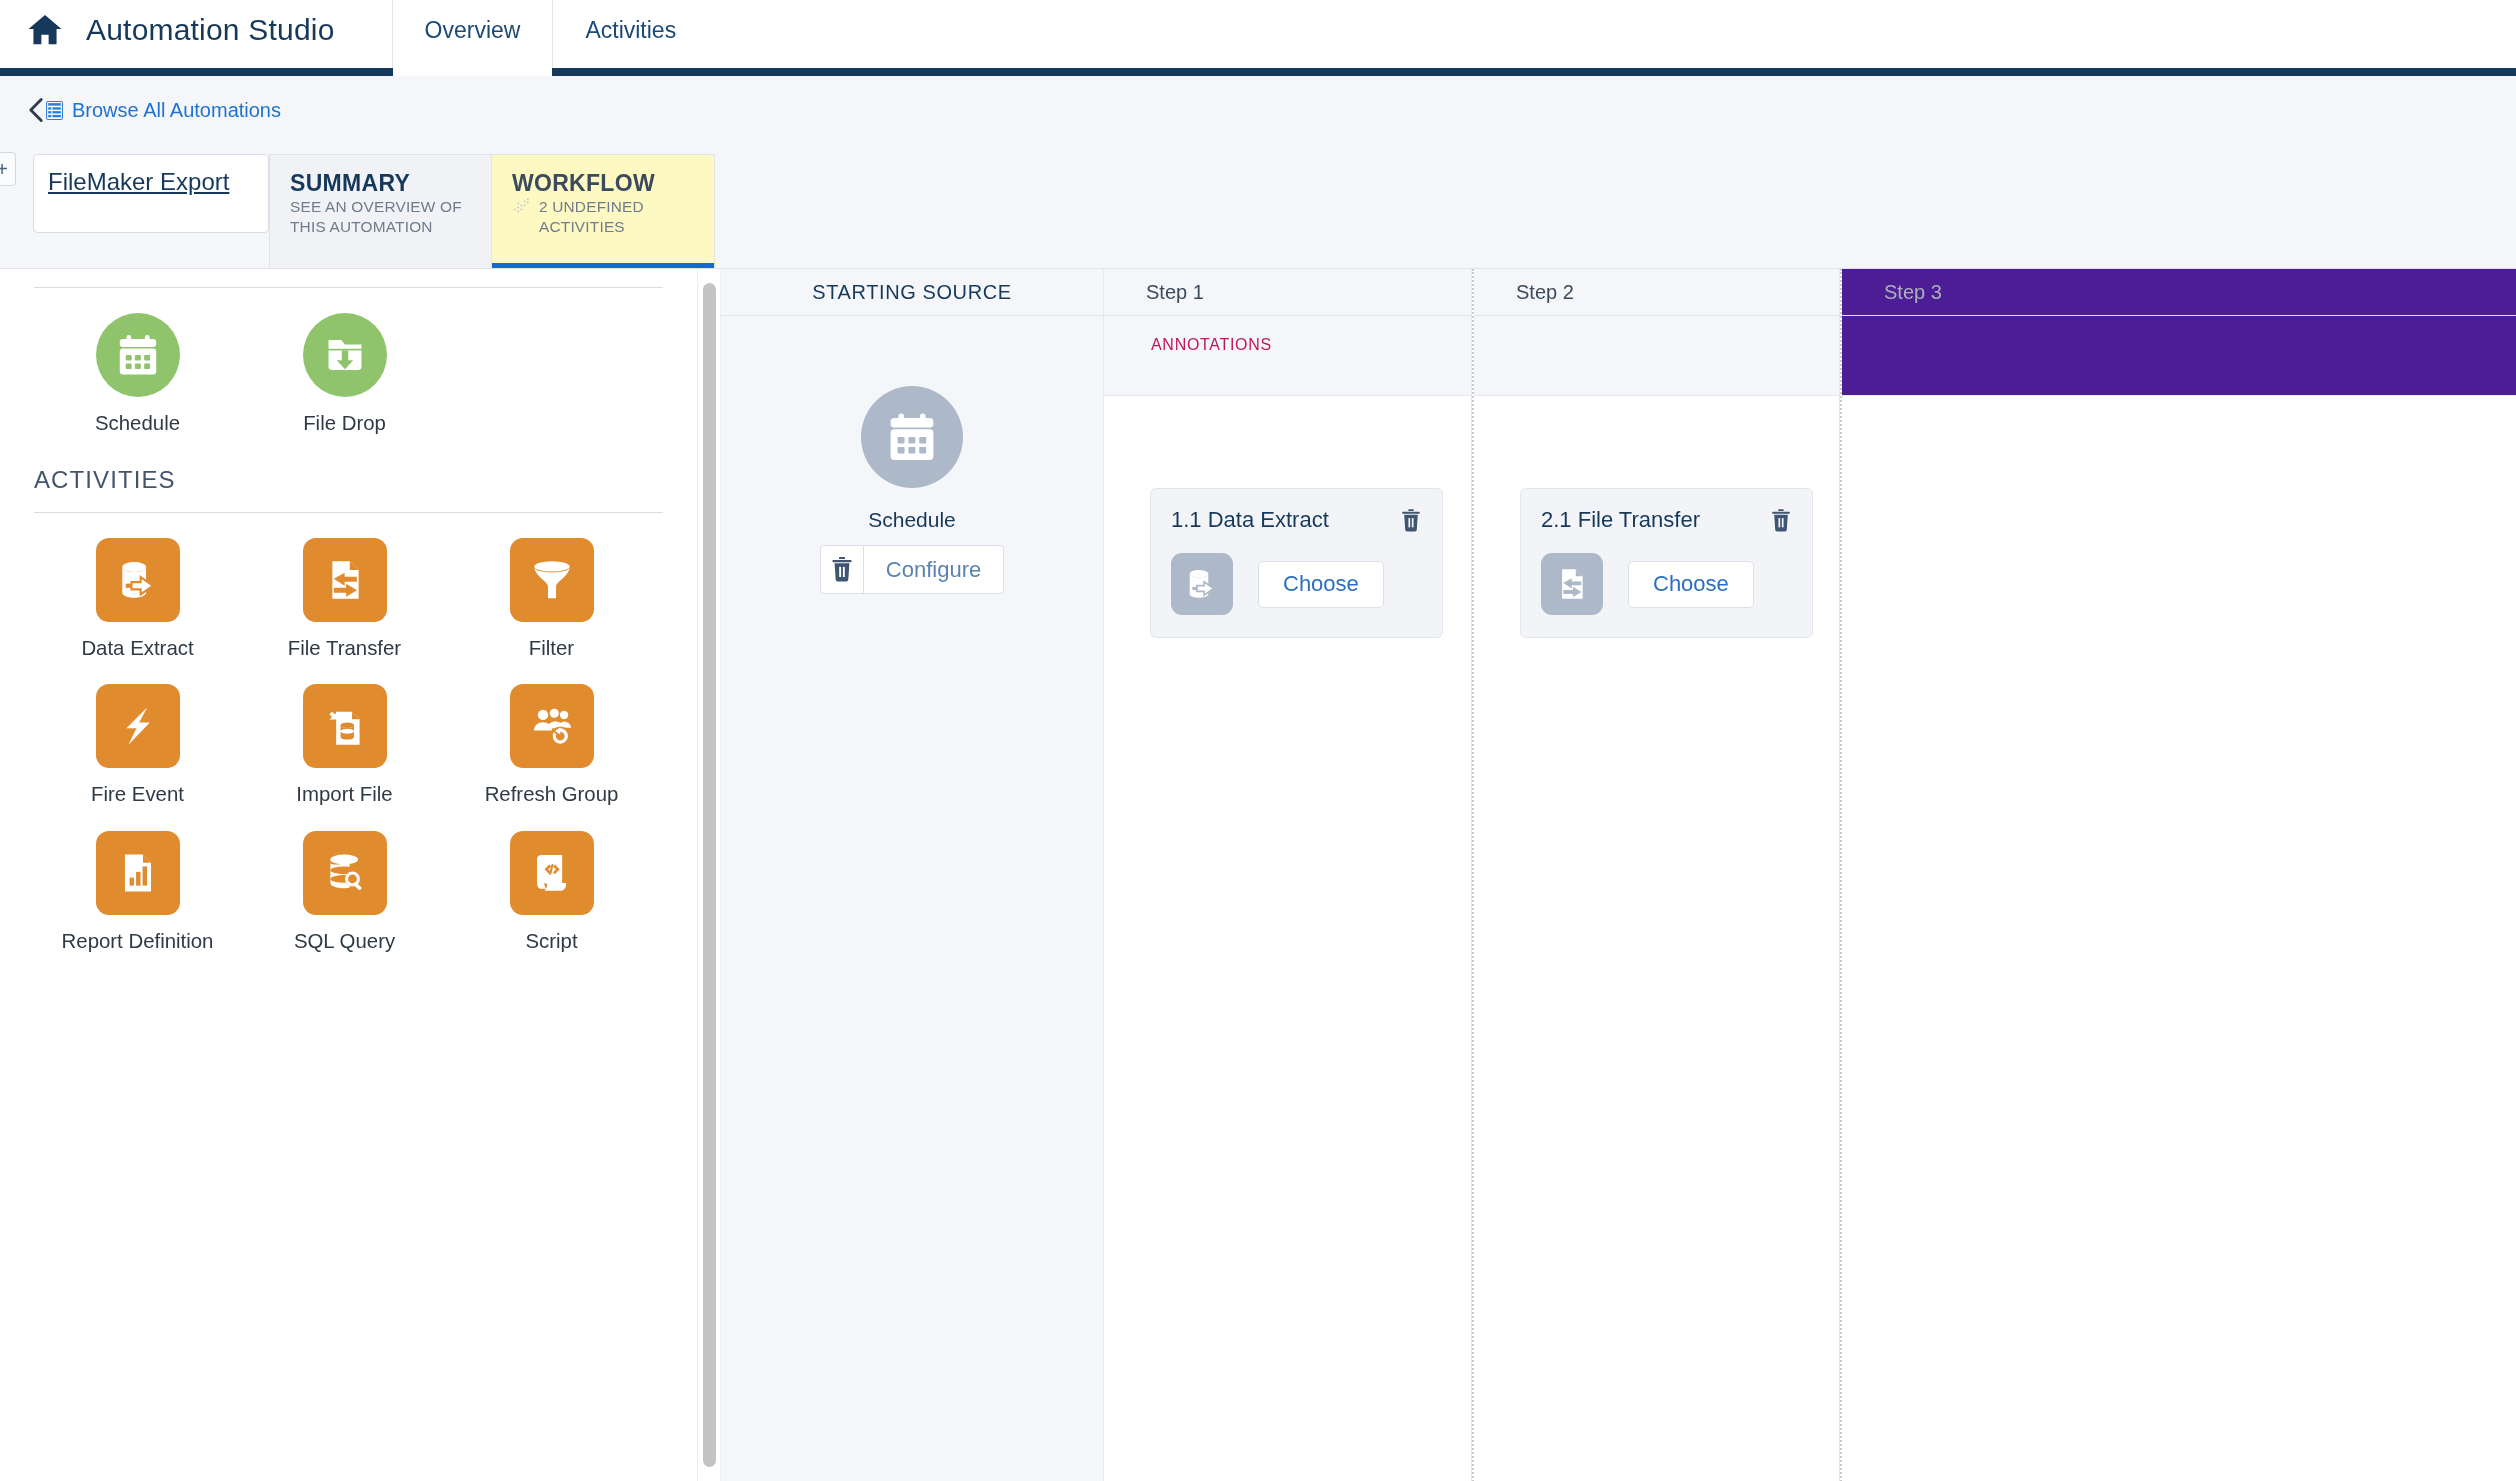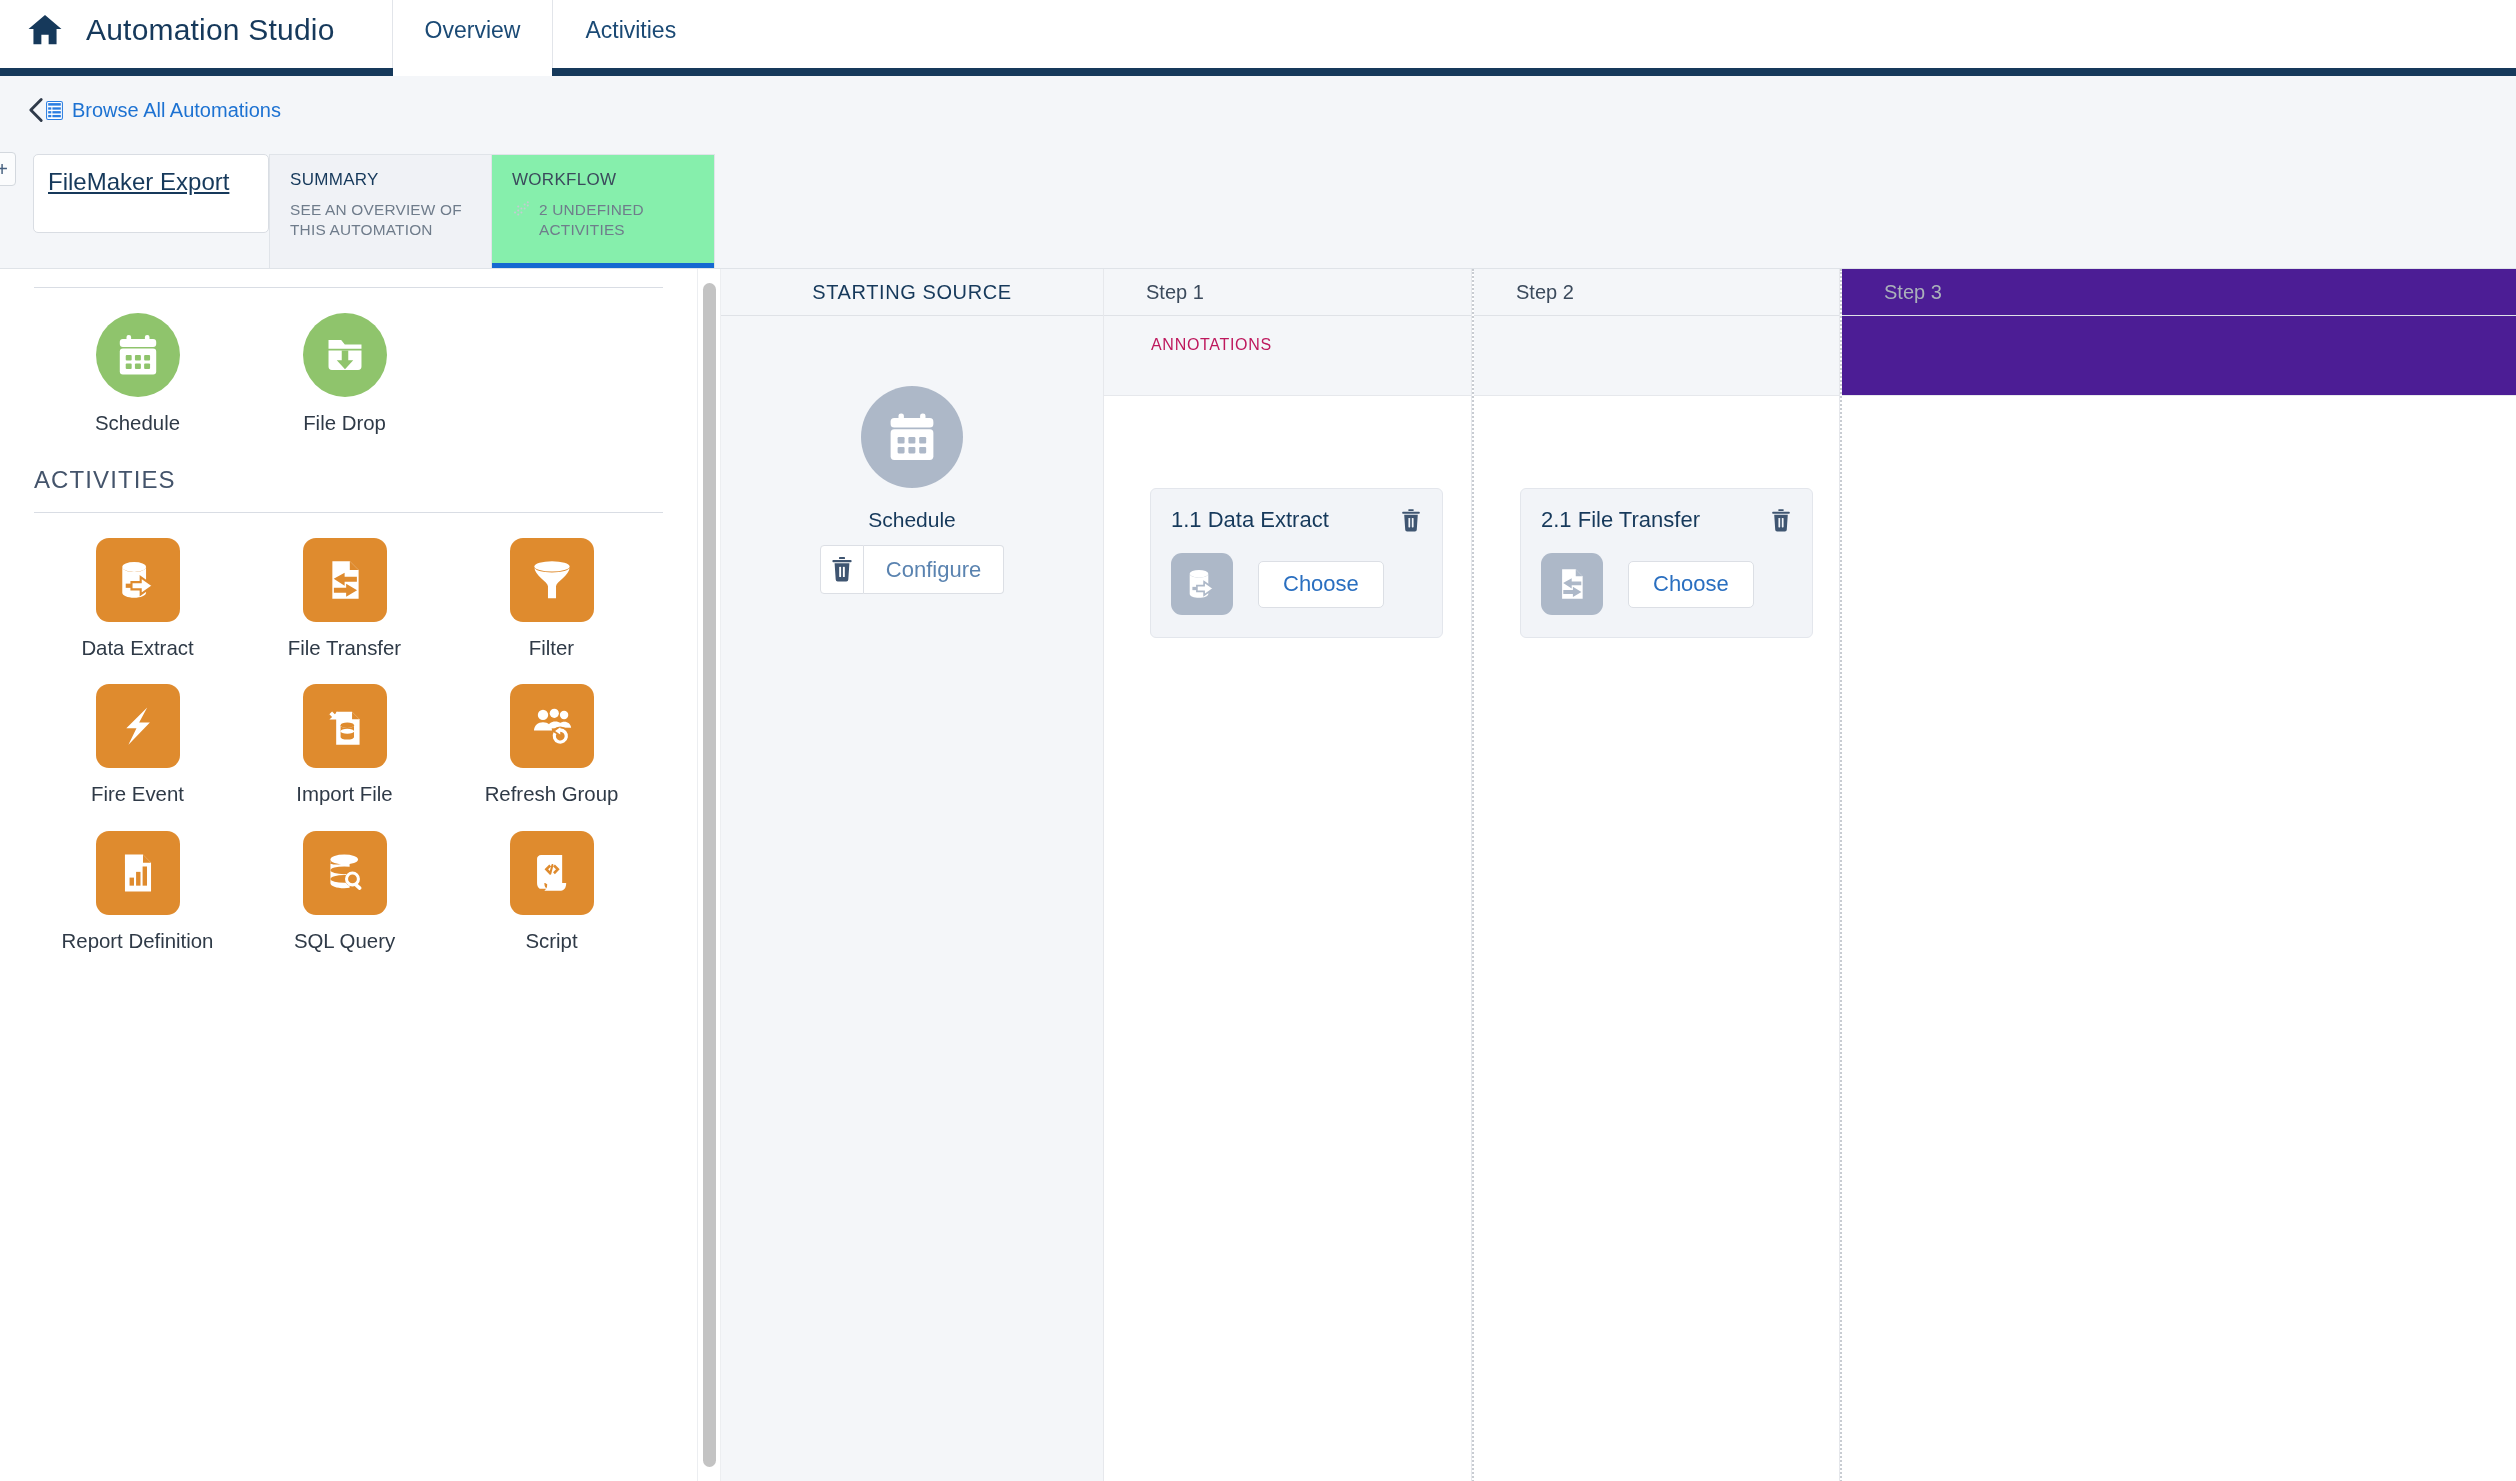--- a/index.html
+++ b/index.html
@@ -104,28 +104,28 @@
     width: 223px;
     margin-top: 10px;
     padding: 15px 20px 0 20px;
     border: 1px solid #e0e4e9;
     border-bottom: none;
     background: #f0f2f6;
     cursor: pointer;
     position: relative;
   }
   .ovcard + .ovcard { border-left: none; }
-  .ovcard.active { background: #86efac; }
+  .ovcard.active { background: #fef9c3; }
   .ovcard.active::after {
     content:""; position:absolute; left:0; right:0; bottom:0;
     height: 5px; background: #1569d1;
   }
   .ovcard h3 {
-    font-size: 17px; font-weight: normal; color: #3b4a5c;
-    letter-spacing: 0.3px; margin-bottom: 10px; white-space: nowrap;
+    font-size: 23px; font-weight: bold; color: #3b4a5c;
+    letter-spacing: 0.3px; white-space: nowrap;
   }
   .ovcard.blue h3 { color: #16395b; }
   .ovcard p {
     font-size: 15.4px; color: #6f7c8b; line-height: 1.32;
     letter-spacing: 0.2px;
   }
   .ovcard .withicon { display: flex; align-items: flex-start; gap: 7px; }
   .warn-dots { width: 20px; height: 18px; flex: none; margin-top: 1px; }
 
   

